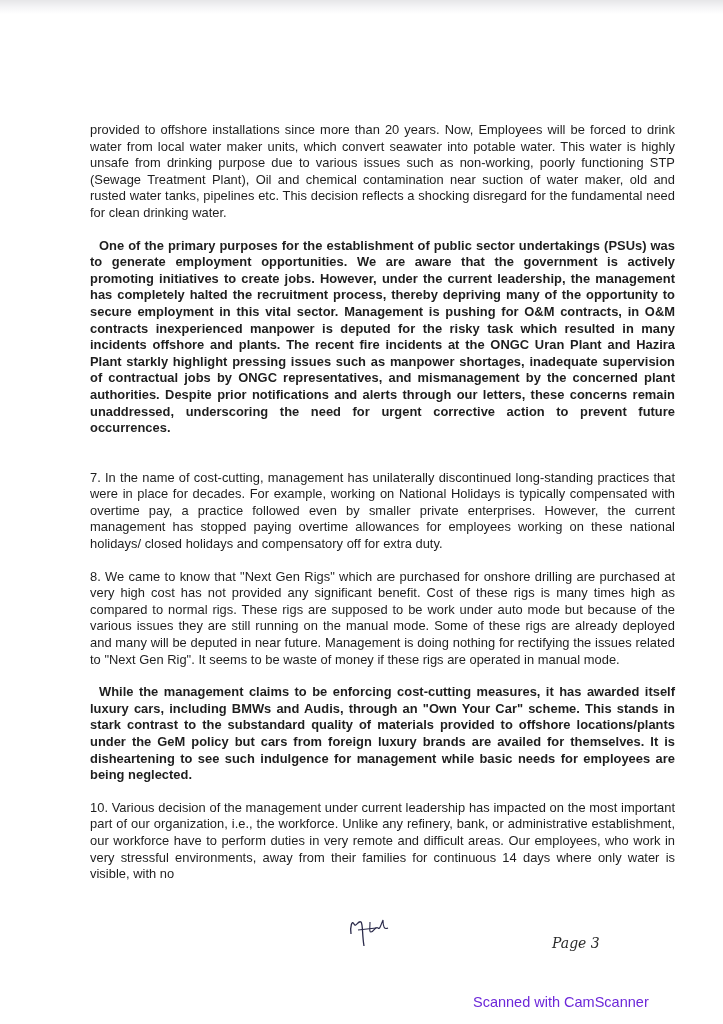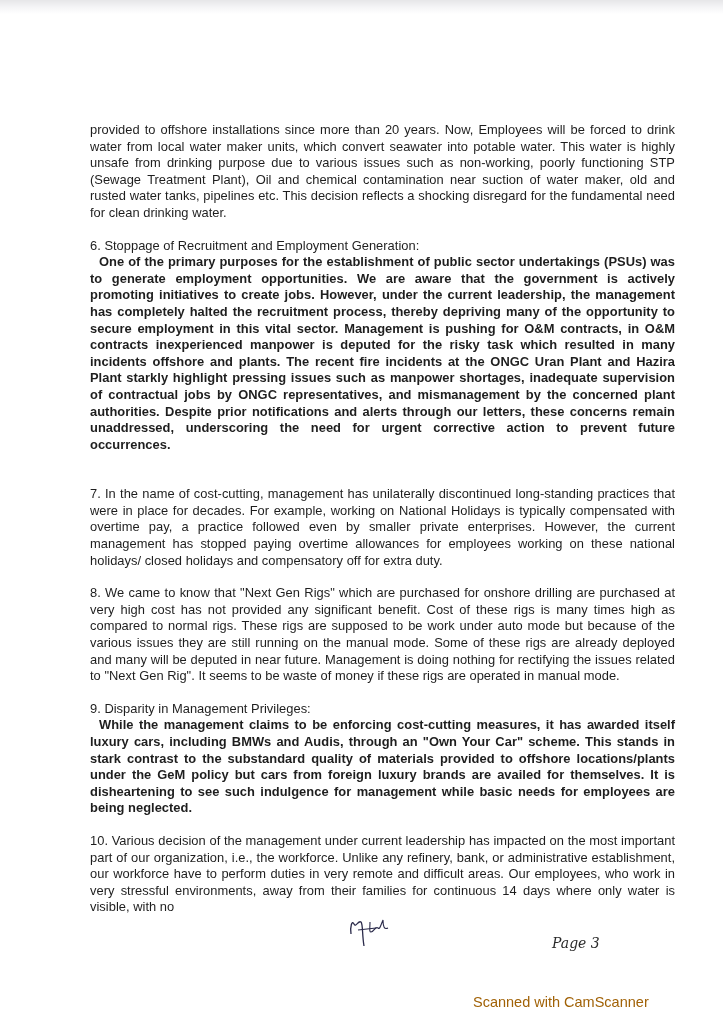--- a/index.html
+++ b/index.html
@@ -21,44 +21,42 @@
   .gap-s { height: 16px; }
   .gap-l { height: 33px; }
   .sig {
     position: absolute; left: 348px; top: 916px; width: 44px; height: 34px;
   }
   .page-num {
     position: absolute; left: 552px; top: 935px;
     font-family: "DejaVu Serif", serif; font-style: italic; font-size: 14px; color: #2a2a2a;
   }
   .footer {
-    position: absolute; left: 473px; top: 994px; font-size: 14.5px; color: #a16207;
+    position: absolute; left: 473px; top: 994px; font-size: 14.5px; color: #6d28d9;
     font-family: "Liberation Sans", sans-serif;
   }
 </style>
 </head>
 <body>
 
 <div class="top-shadow"></div>
 
 <div class="page">
   <p class="para">provided to offshore installations since more than 20 years. Now, Employees will be forced to drink water from local water maker units, which convert seawater into potable water. This water is highly unsafe from drinking purpose due to various issues such as non-working, poorly functioning STP (Sewage Treatment Plant), Oil and chemical contamination near suction of water maker, old and rusted water tanks, pipelines etc.  This decision reflects a shocking disregard for the fundamental need for clean drinking water.</p>
 
   <div class="gap-s"></div>
-  <p class="heading">6. Stoppage of Recruitment and Employment Generation:</p>
   <p class="para indent">One of the primary purposes for the establishment of public sector undertakings (PSUs) was to generate employment opportunities. We are aware that the government is actively promoting initiatives to create jobs. However, under the current leadership, the management has completely halted the recruitment process, thereby depriving many of the opportunity to secure employment in this vital sector. Management is pushing for O&amp;M contracts, in O&amp;M contracts inexperienced manpower is deputed for the risky task which resulted in many incidents offshore and plants. The recent fire incidents at the ONGC Uran Plant and Hazira Plant starkly highlight pressing issues such as manpower shortages, inadequate supervision of contractual jobs by ONGC representatives, and mismanagement by the concerned plant authorities. Despite prior notifications and alerts through our letters, these concerns remain unaddressed, underscoring the need for urgent corrective action to prevent future occurrences.</p>
 
   <div class="gap-l"></div>
   <p class="para">7. In the name of cost-cutting, management has unilaterally discontinued long-standing practices that were in place for decades. For example, working on National Holidays is typically compensated with overtime pay, a practice followed even by smaller private enterprises. However, the current management has stopped paying overtime allowances for employees working on these national holidays/ closed holidays and compensatory off for extra duty.</p>
 
   <div class="gap-s"></div>
   <p class="para">8. We came to know that "Next Gen Rigs" which are purchased for onshore drilling are purchased at very high cost has not provided any significant benefit. Cost of these rigs is many times high as compared to normal rigs. These rigs are supposed to be work under auto mode but because of the various issues they are still running on the manual mode. Some of these rigs are already deployed and many will be deputed in near future. Management is doing nothing for rectifying the issues related to "Next Gen Rig". It seems to be waste of money if these rigs are operated in manual mode.</p>
 
   <div class="gap-s"></div>
-  <p class="heading">9. Disparity in Management Privileges:</p>
   <p class="para indent">While the management claims to be enforcing cost-cutting measures, it has awarded itself luxury cars, including BMWs and Audis, through an "Own Your Car" scheme. This stands in stark contrast to the substandard quality of materials provided to offshore locations/plants under the GeM policy but cars from foreign luxury brands are availed for themselves. It is disheartening to see such indulgence for management while basic needs for employees are being neglected.</p>
 
   <div class="gap-s"></div>
   <p class="para">10. Various decision of the management under current leadership has impacted on the most important part of our organization, i.e., the workforce. Unlike any refinery, bank, or administrative establishment, our workforce have to perform duties in very remote and difficult areas. Our employees, who work in very stressful environments, away from their families for continuous 14 days where only water is visible, with no</p>
 </div>
 
 <svg class="sig" viewBox="0 0 44 34">
   <path d="M3 18 C2 10,4 4,6 8 C8 12,10 4,13 6 C15 8,14 18,16 30" fill="none" stroke="#2a2a4a" stroke-width="1.3"></path>
   <path d="M10 14 L28 12" fill="none" stroke="#2a2a4a" stroke-width="1.1"></path>
   <path d="M22 6 C22 12,21 16,23 16 C26 16,27 10,30 12 C32 14,33 8,35 4 C35 10,36 14,40 12" fill="none" stroke="#2a2a4a" stroke-width="1.1"></path>

